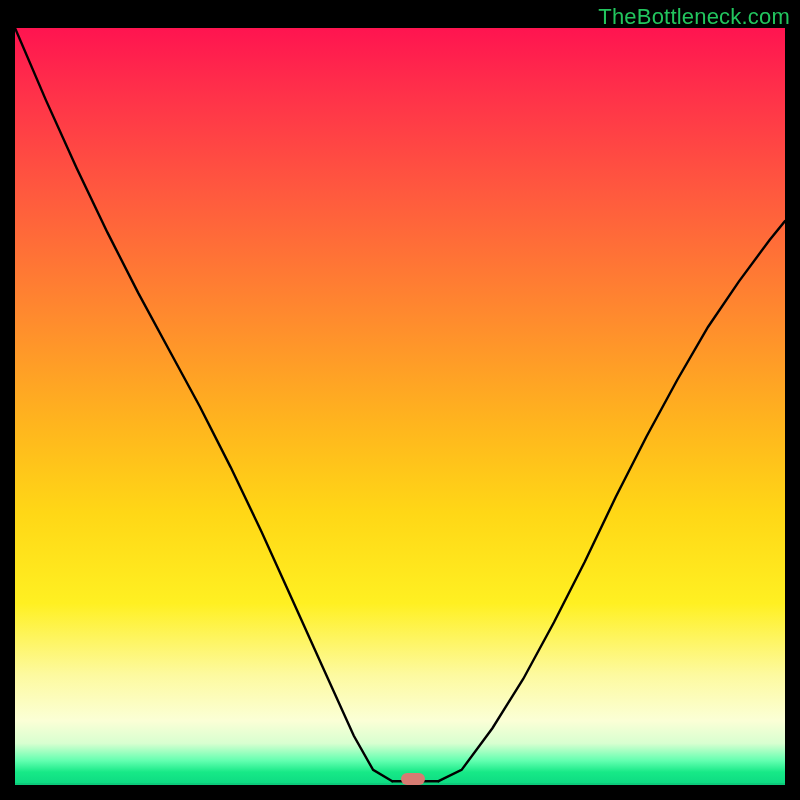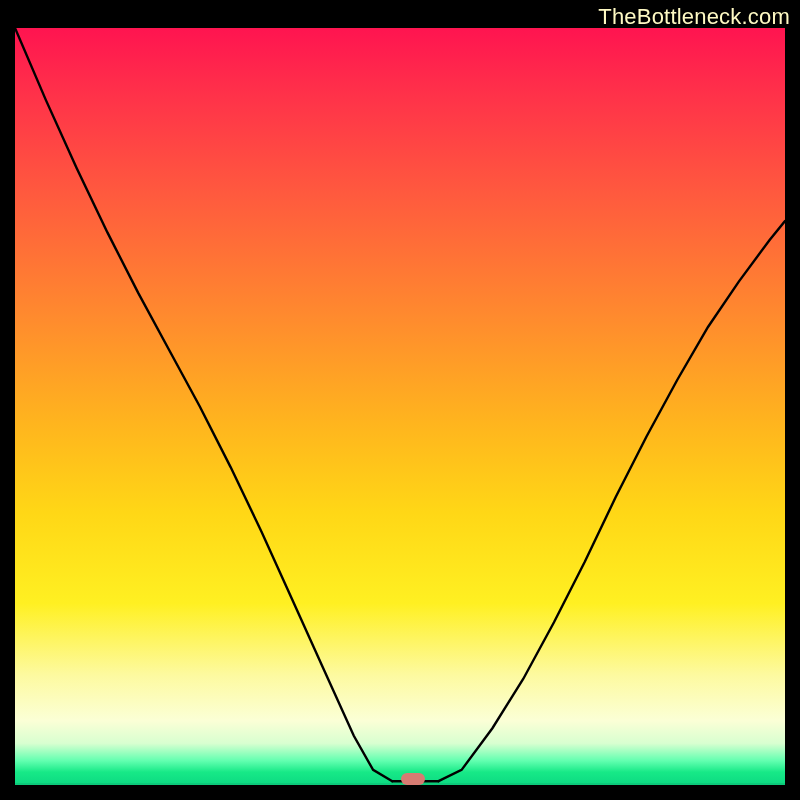--- a/index.html
+++ b/index.html
@@ -14,21 +14,21 @@
   .frame {
     position: relative;
     width: 800px;
     height: 800px;
     background: #000;
   }
   .watermark {
     position: absolute;
     top: 4px;
     right: 10px;
-    color: #fef9c3;
+    color: #22c55e;
     font-size: 22px;
     font-weight: 500;
     letter-spacing: 0.2px;
     z-index: 10;
   }
   .plot-area {
     position: absolute;
     left: 15px;
     top: 28px;
     width: 770px;

